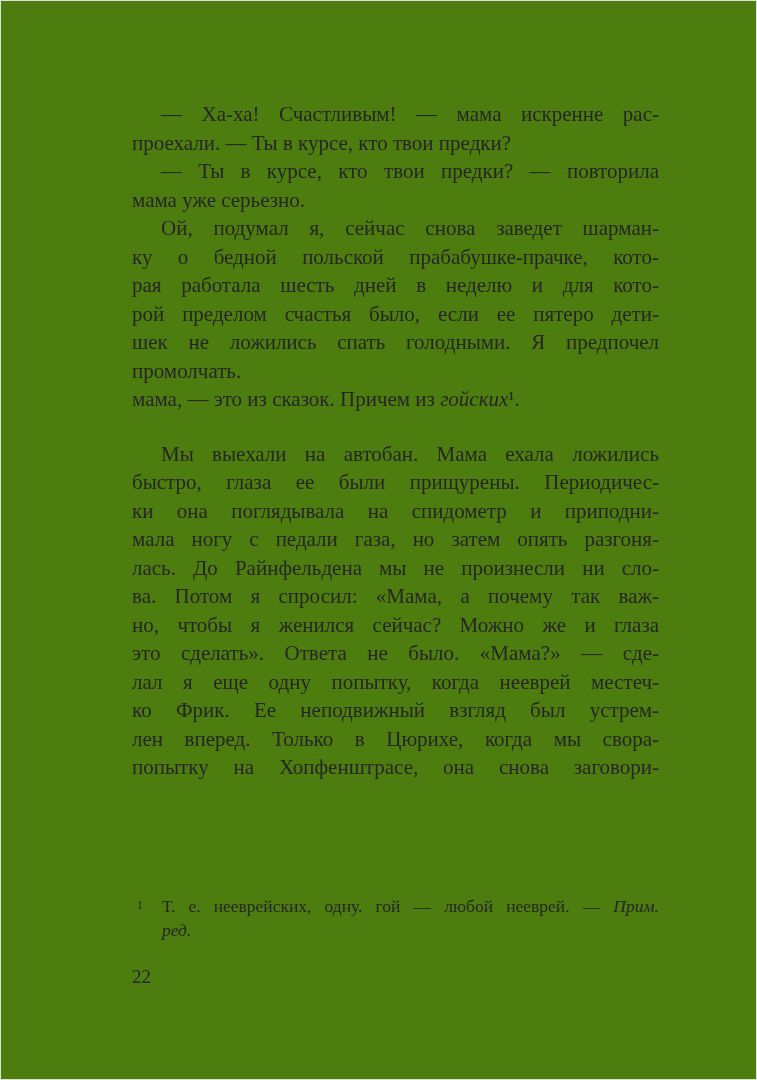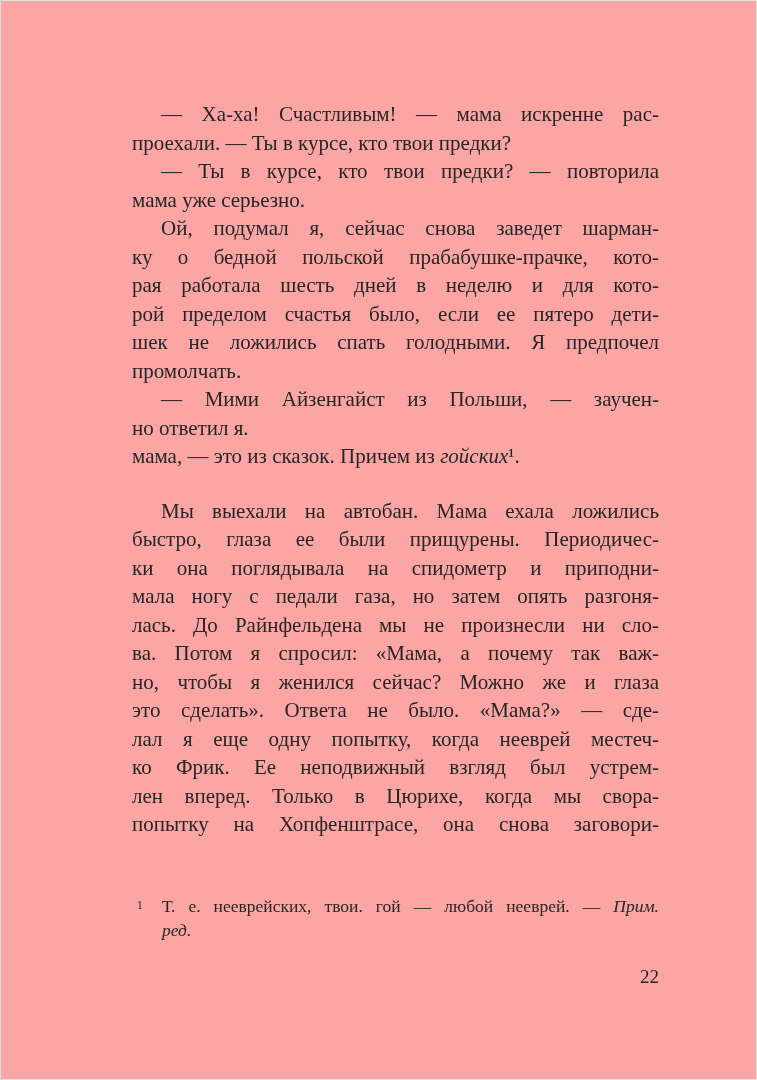--- a/index.html
+++ b/index.html
@@ -4,21 +4,21 @@
 <style>
   html, body {
     margin: 0;
     padding: 0;
     background: #ffffff;
   }
   .book-page {
     position: relative;
     width: 757px;
     height: 1080px;
-    background: #fca5a5;
+    background: #4d7c0f;
     border: 1px solid #e0e0e0;
     box-sizing: border-box;
     font-family: "Liberation Serif", "DejaVu Serif", serif;
     color: #262626;
     overflow: hidden;
   }
   .text-block {
     position: absolute;
     left: 131px;
     top: 99px;
@@ -64,21 +64,21 @@
   }
   .footnote .fline.last {
     text-align-last: left;
   }
 
   .page-number {
     position: absolute;
     left: 131px;
     width: 527px;
     top: 965px;
-    text-align: right;
+    text-align: left;
     font-size: 19px;
     color: #262626;
   }
 </style>
 </head>
 <body>
 
 <div class="book-page">
 
   <div class="text-block">
@@ -92,24 +92,20 @@
       </div>
       <div class="paragraph">
         <div class="line indent"><span>Ой, подумал я, сейчас снова заведет шарман-</span></div>
         <div class="line"><span>ку о бедной польской прабабушке-прачке, кото-</span></div>
         <div class="line"><span>рая работала шесть дней в неделю и для кото-</span></div>
         <div class="line"><span>рой пределом счастья было, если ее пятеро дети-</span></div>
         <div class="line"><span>шек не ложились спать голодными. Я предпочел</span></div>
         <div class="line last"><span>промолчать.</span></div>
       </div>
       <div class="paragraph">
-        <div class="line indent"><span>— Мими Айзенгайст из Польши, — заучен-</span></div>
-        <div class="line last"><span>но ответил я.</span></div>
-      </div>
-      <div class="paragraph">
         <div class="line last"><span>мама, — это из сказок. Причем из </span><span class="italic">гойских</span><span>¹.</span></div>
       </div>
       <div class="paragraph space-before">
         <div class="line indent"><span>Мы выехали на автобан. Мама ехала ложились</span></div>
         <div class="line"><span>быстро, глаза ее были прищурены. Периодичес-</span></div>
         <div class="line"><span>ки она поглядывала на спидометр и приподни-</span></div>
         <div class="line"><span>мала ногу с педали газа, но затем опять разгоня-</span></div>
         <div class="line"><span>лась. До Райнфельдена мы не произнесли ни сло-</span></div>
         <div class="line"><span>ва. Потом я спросил: «Мама, а почему так важ-</span></div>
         <div class="line"><span>но, чтобы я женился сейчас? Можно же и глаза</span></div>
@@ -118,21 +114,21 @@
         <div class="line"><span>ко Фрик. Ее неподвижный взгляд был устрем-</span></div>
         <div class="line"><span>лен вперед. Только в Цюрихе, когда мы свора-</span></div>
         <div class="line"><span>попытку на Хопфенштрасе, она снова заговори-</span></div>
       </div>
     </div>
 
   <div class="footnote">
     <div class="footnote-inner">
       <span class="footnote-marker">1</span>
       <div class="footnote-lines">
-          <div class="fline"><span>Т. е. нееврейских, твои. гой — любой нееврей. — </span><span class="italic">Прим.</span></div>
+          <div class="fline"><span>Т. е. нееврейских, одну. гой — любой нееврей. — </span><span class="italic">Прим.</span></div>
           <div class="fline last"><span class="italic">ред.</span></div>
         </div>
     </div>
   </div>
 
   <div class="page-number">22</div>
 
 </div>
 
 </body></html>

